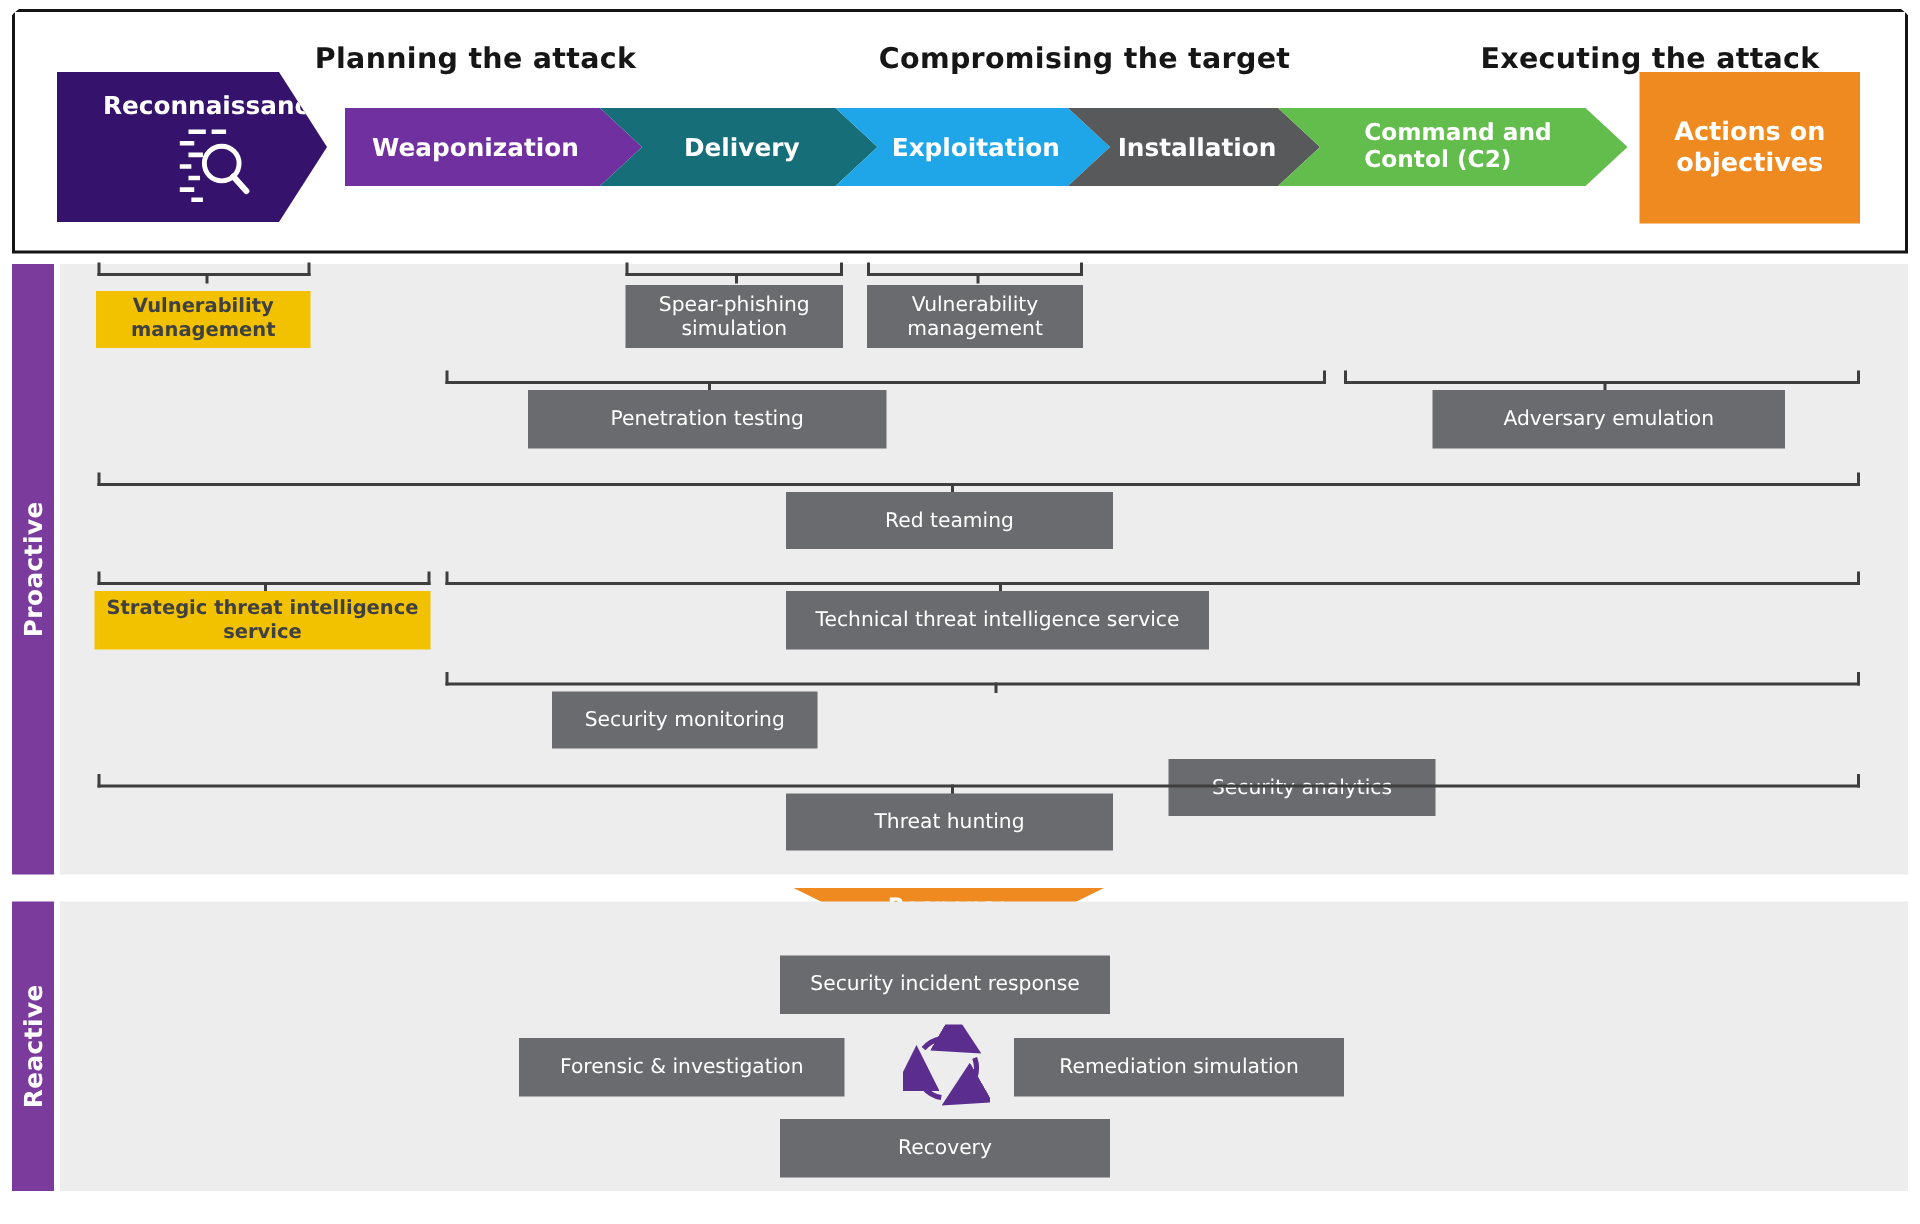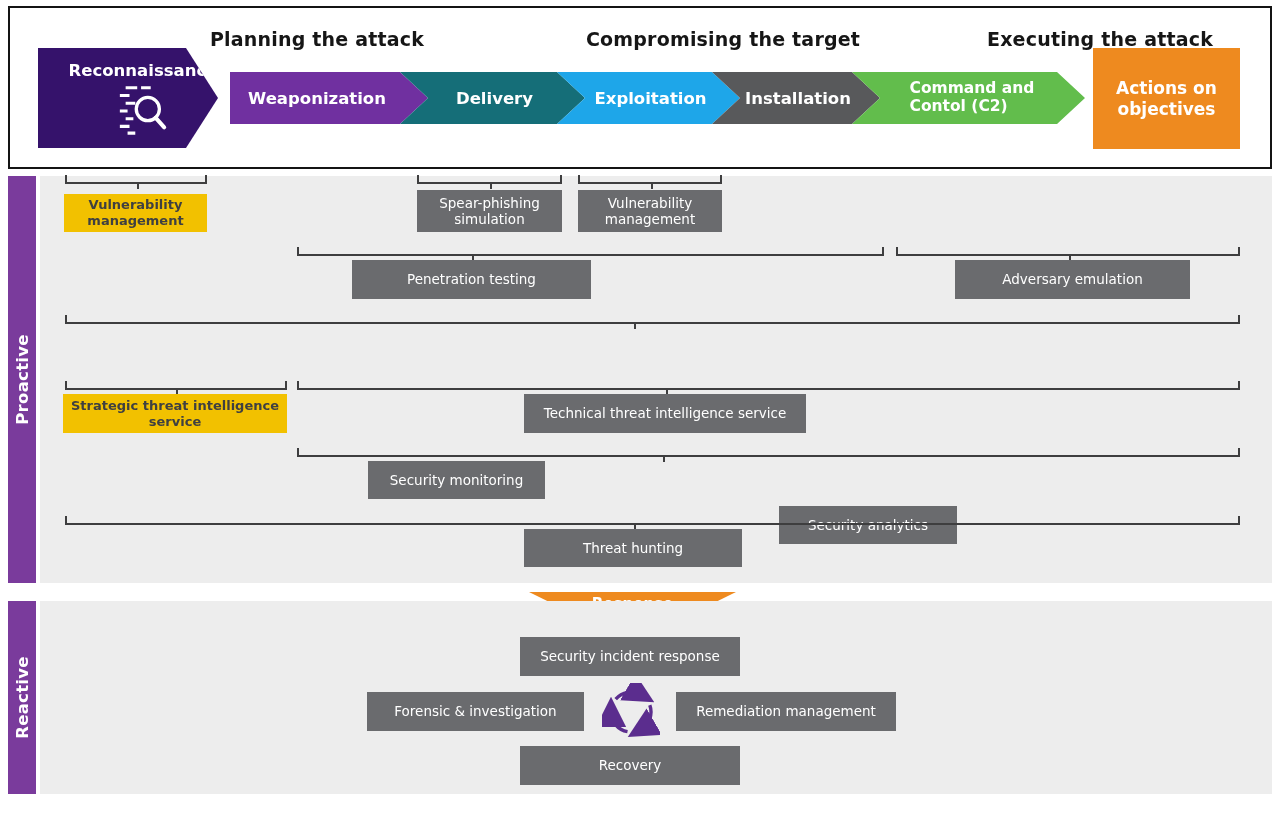--- a/index.html
+++ b/index.html
@@ -1,17 +1,17 @@
 <!DOCTYPE html>
 <html><head>
 <meta charset="utf-8">
 <style>
   html,body{margin:0;padding:0;background:#fff;}
   #canvas{position:relative;width:1280px;height:816px;background:#fff;overflow:hidden;
-          font-family:"DejaVu Sans","Liberation Sans",sans-serif;}
+          font-family:"DejaVu Sans","Liberation Sans",sans-serif;border-radius:31px;}
 
   
   .banner{position:absolute;left:8px;top:6px;width:1260px;height:159px;background:#fff;border:2px solid #141414;}
   .phase-heading{position:absolute;top:20px;width:320px;text-align:center;font-size:19px;font-weight:700;color:#161616;letter-spacing:.2px;}
   .recon{position:absolute;left:38px;top:48px;width:180px;height:100px;background:#35126B;
          clip-path:polygon(0 0,148px 0,100% 50%,148px 100%,0 100%);
          display:flex;flex-direction:column;align-items:flex-end;padding-top:13px;box-sizing:border-box;}
   .recon .recon-label{width:150px;text-align:center;color:#fff;font-weight:700;font-size:16.5px;}
   .recon .recon-icon{width:150px;display:flex;justify-content:center;margin-top:2px;}
   .chev{position:absolute;top:72px;height:52px;display:flex;align-items:center;justify-content:center;
@@ -129,20 +129,23 @@
   <div class="gbox" style="left:352px;top:260px;width:239px;height:39px;">
     <span>Penetration testing</span>
   </div>
   <div class="gbox" style="left:955px;top:260px;width:235px;height:39px;">
     <span>Adversary emulation</span>
   </div>
 
   <div class="bracket" style="left:65px;top:315px;width:1175px;">
       <div class="stem" style="left:567px;"></div>
     </div>
+  <div class="gbox" style="left:524px;top:328px;width:218px;height:38px;">
+    <span>Red teaming</span>
+  </div>
 
   <div class="bracket" style="left:65px;top:381px;width:222px;">
       <div class="stem" style="left:109px;"></div>
     </div>
   <div class="bracket" style="left:297px;top:381px;width:943px;">
       <div class="stem" style="left:367px;"></div>
     </div>
   <div class="ybox" style="left:63px;top:394px;width:224px;height:39px;">
     <span>Strategic threat intelligence service</span>
   </div>
@@ -172,25 +175,25 @@
   </div>
 
   <div class="panel" style="left:40px;top:601px;width:1232px;height:193px;"></div>
   <div class="sidebar" style="top:601px;height:193px;">
     <span>Reactive</span>
   </div>
 
   <div class="gbox" style="left:520px;top:637px;width:220px;height:39px;">
     <span>Security incident response</span>
   </div>
-  <div class="gbox" style="left:367px;top:692px;width:217px;height:39px;">
+  <div class="gbox" style="left:346px;top:692px;width:217px;height:39px;">
     <span>Forensic &amp; investigation</span>
   </div>
   <div class="gbox" style="left:676px;top:692px;width:220px;height:39px;">
-    <span>Remediation management</span>
+    <span>Remediation simulation</span>
   </div>
   <div class="gbox" style="left:520px;top:746px;width:220px;height:39px;">
     <span>Recovery</span>
   </div>
 
   <div class="cycle-wrap">
     <svg width="58" height="58" viewBox="0 0 58 58">
       <defs>
         <marker id="ah" markerWidth="9" markerHeight="9" refX="4.5" refY="4.5" orient="auto">
           <path d="M0 0 L9 4.5 L0 9 z" fill="#5B2D8E"></path>

